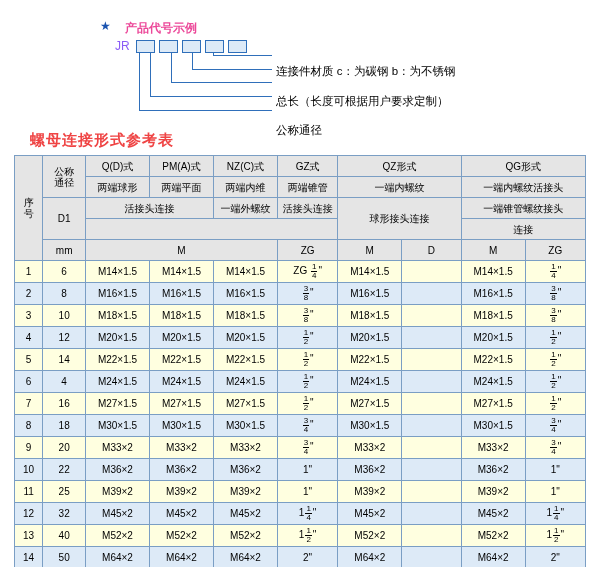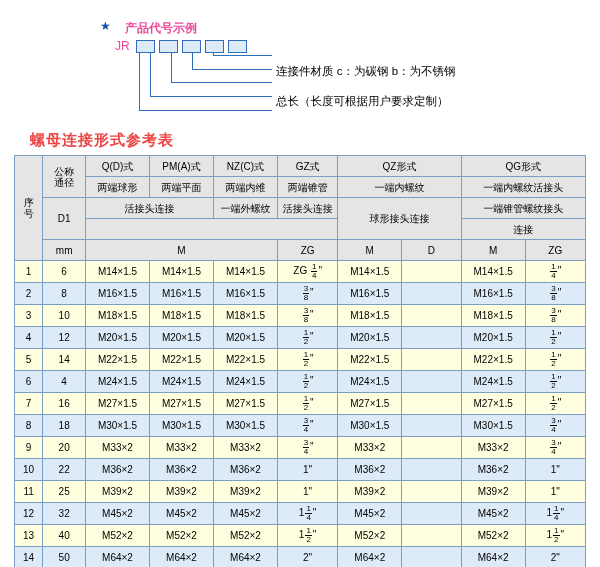--- a/index.html
+++ b/index.html
@@ -38,21 +38,21 @@
     top: 20px;
     color: #1a53b0;
     font-size: 12px;
     line-height: 12px;
   }
   .jr-label {
     position: absolute;
     left: 115px;
     top: 39px;
     font-size: 12px;
-    color: #ec4899;
+    color: #8b5cf6;
   }
   .code-boxes {
     position: absolute;
     left: 136px;
     top: 40px;
     display: flex;
     gap: 4px;
   }
   .code-boxes span {
     display: block;
@@ -166,20 +166,21 @@
 
       <path d="M150.5 52 L150.5 96 L272 96"></path>
 
       <path d="M139.5 52 L139.5 110 L272 110"></path>
     </g>
   </svg>
 
   <div class="legend-items">
     <div>连接件材质  c：为碳钢  b：为不锈钢</div>
     <div>总长（长度可根据用户要求定制）</div>
+    <div>公称通径</div>
   </div>
 </div>
 
 <div class="table-title">螺母连接形式参考表</div>
 
 <table class="main">
   <thead>
     <tr>
       <td class="seq hdr" rowspan="5">
         <div class="seq-label">序</div>

